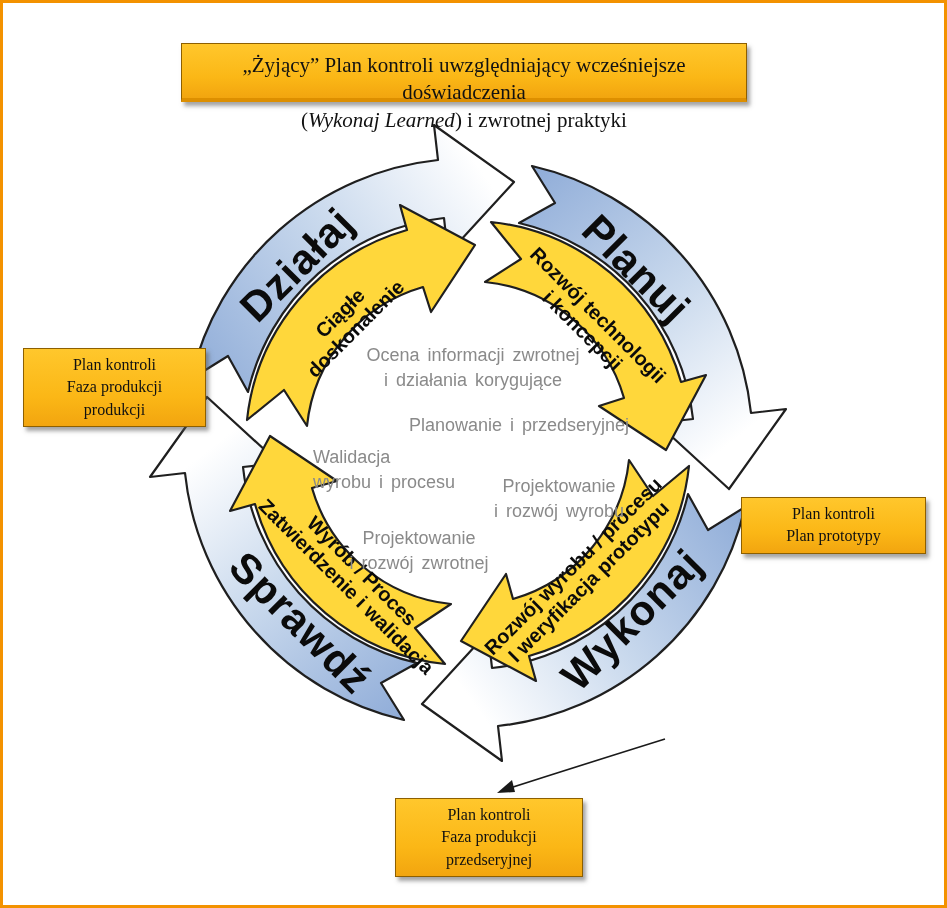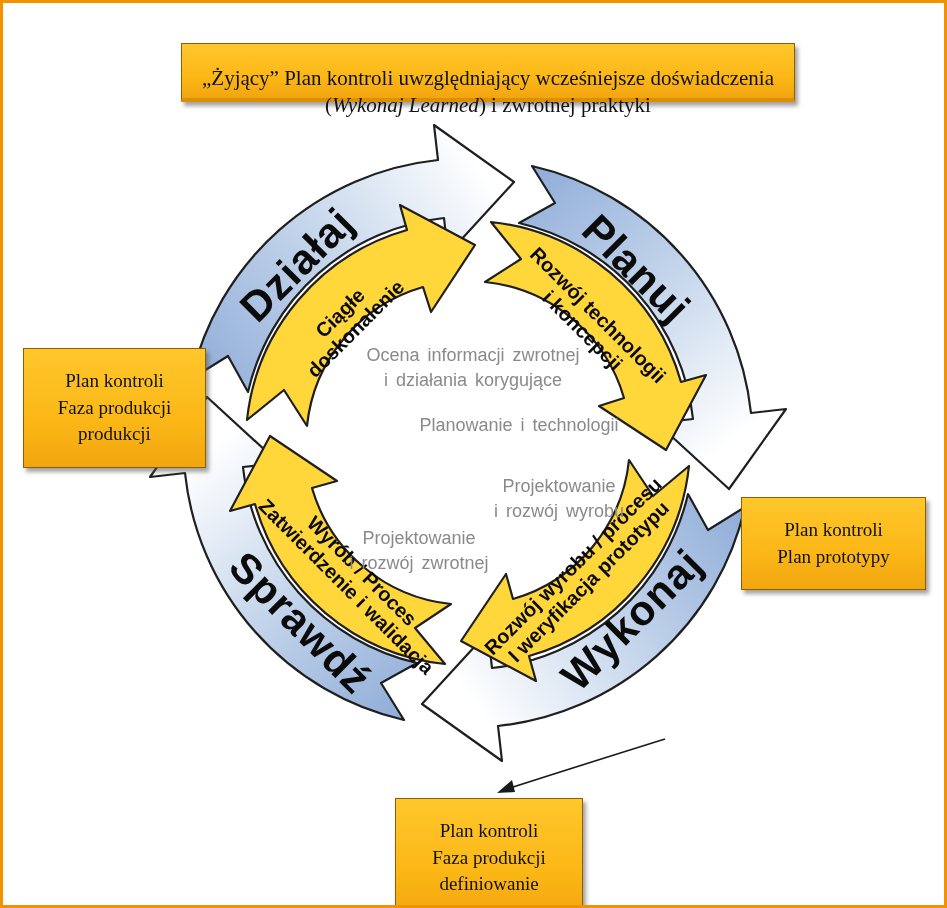--- a/index.html
+++ b/index.html
@@ -24,25 +24,25 @@
   .goldbox{
     position:absolute;box-sizing:border-box;
     background:linear-gradient(180deg,var(--box-hi) 0%,#FBB716 62%,var(--box-lo) 100%);
     border:1px solid var(--box-border);
     box-shadow:3px 4px 4px rgba(90,90,90,.55);
     color:var(--dark-text);
     font-family:"Liberation Serif",serif;
     text-align:center;
   }
   .banner{
-    left:178px;top:40px;width:614px;height:59px;
-    font-size:21px;line-height:1.3;padding-top:21px;
+    left:178px;top:40px;width:566px;height:59px;
+    font-size:21px;line-height:1.3;padding-top:8px;
     border-bottom:4px solid #DD8F00;
   }
-  .callout{font-size:19px;line-height:1.4;padding:19px 4px;}
+  .callout{font-size:16px;line-height:1.4;padding:5px 4px;}
   .callout-left{left:20px;top:345px;width:183px;}
   .callout-right{left:738px;top:494px;width:185px;}
   .callout-bottom{left:392px;top:795px;width:188px;}
 
   
   .phase{
     position:absolute;transform-origin:center;
     font-weight:700;font-size:42px;color:#0b0b0b;letter-spacing:1px;
     white-space:nowrap;
   }
@@ -130,21 +130,25 @@
   <div class="seg rot-pos" style="left:351px;top:576px">
     <div>Wyrób / Proces</div>
     <div>Zatwierdzenie i walidacja</div>
   </div>
 
   <div class="note centered" style="left:470px;top:340px">
     <div>Ocena informacji zwrotnej</div>
     <div>i działania korygujące</div>
   </div>
   <div class="note centered" style="left:516px;top:410px">
-    <div>Planowanie i technologii</div>
+    <div>Planowanie i przedseryjnej</div>
+  </div>
+  <div class="note" style="left:310px;top:442px">
+    <div>Walidacja</div>
+    <div>wyrobu i procesu</div>
   </div>
   <div class="note centered" style="left:556px;top:471px">
     <div>Projektowanie</div>
     <div>i rozwój wyrobu</div>
   </div>
   <div class="note centered" style="left:416px;top:523px">
     <div>Projektowanie</div>
     <div>i rozwój zwrotnej</div>
   </div>
 
@@ -159,16 +163,16 @@
     <div>produkcji</div>
   </div>
   <div class="goldbox callout callout-right">
     <div>Plan kontroli</div>
     <div>Plan prototypy</div>
     <div></div>
   </div>
   <div class="goldbox callout callout-bottom">
     <div>Plan kontroli</div>
     <div>Faza produkcji</div>
-    <div>definiowanie</div>
+    <div>przedseryjnej</div>
   </div>
 
 </div>
 
 </body></html>

